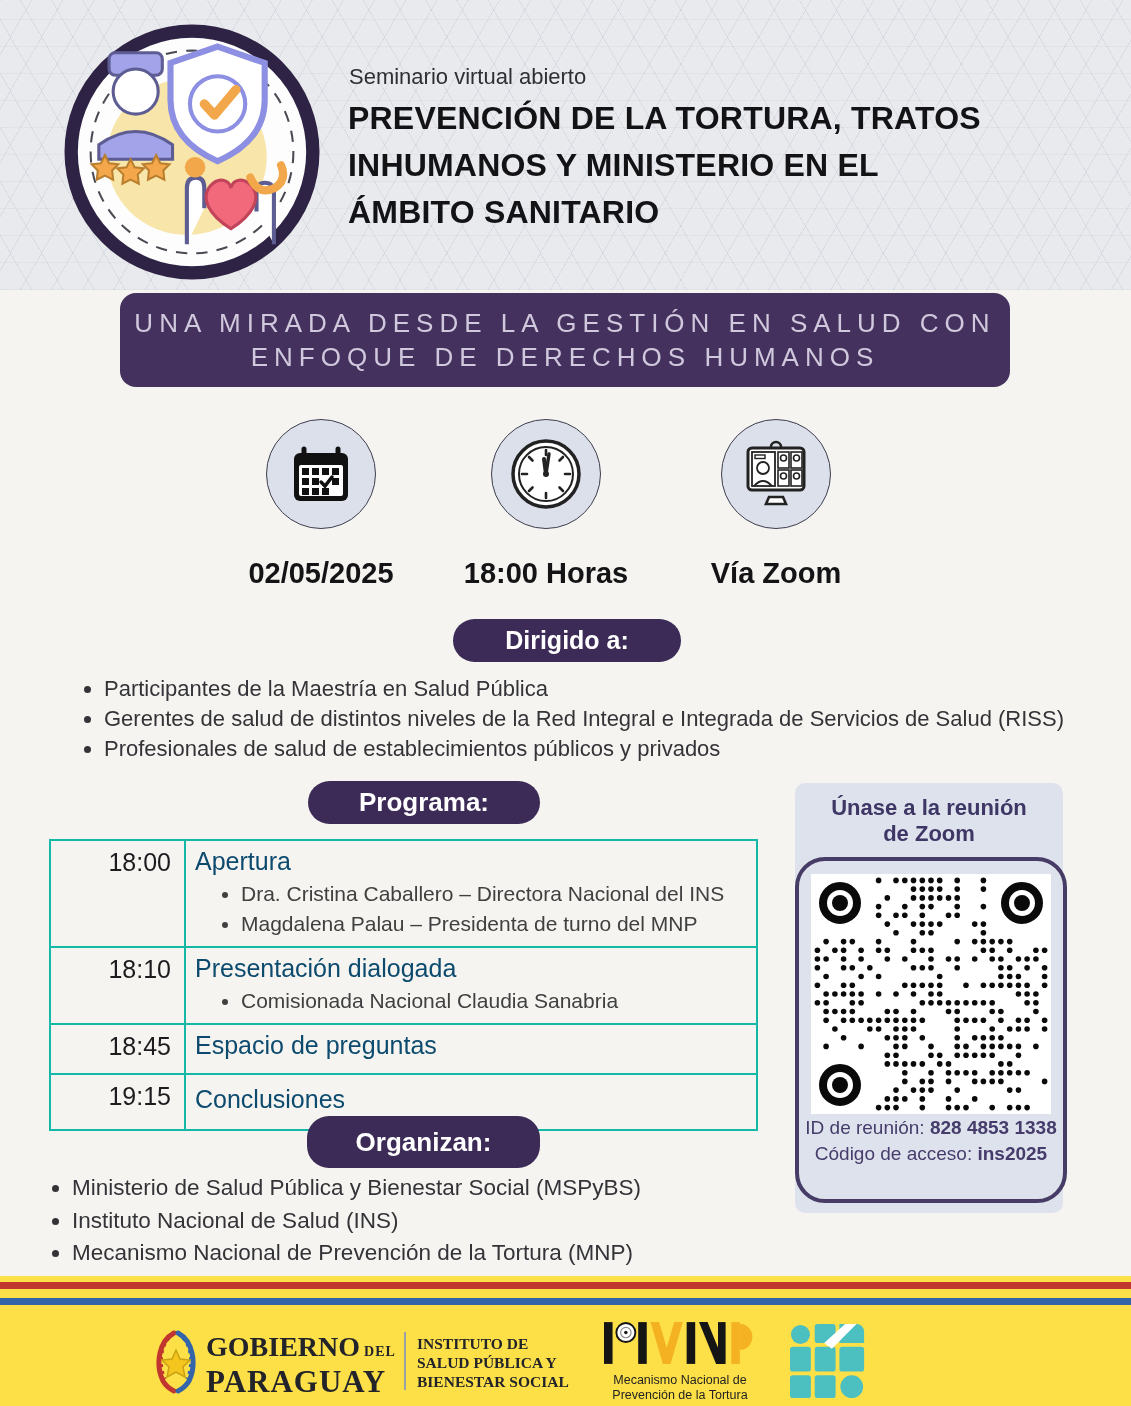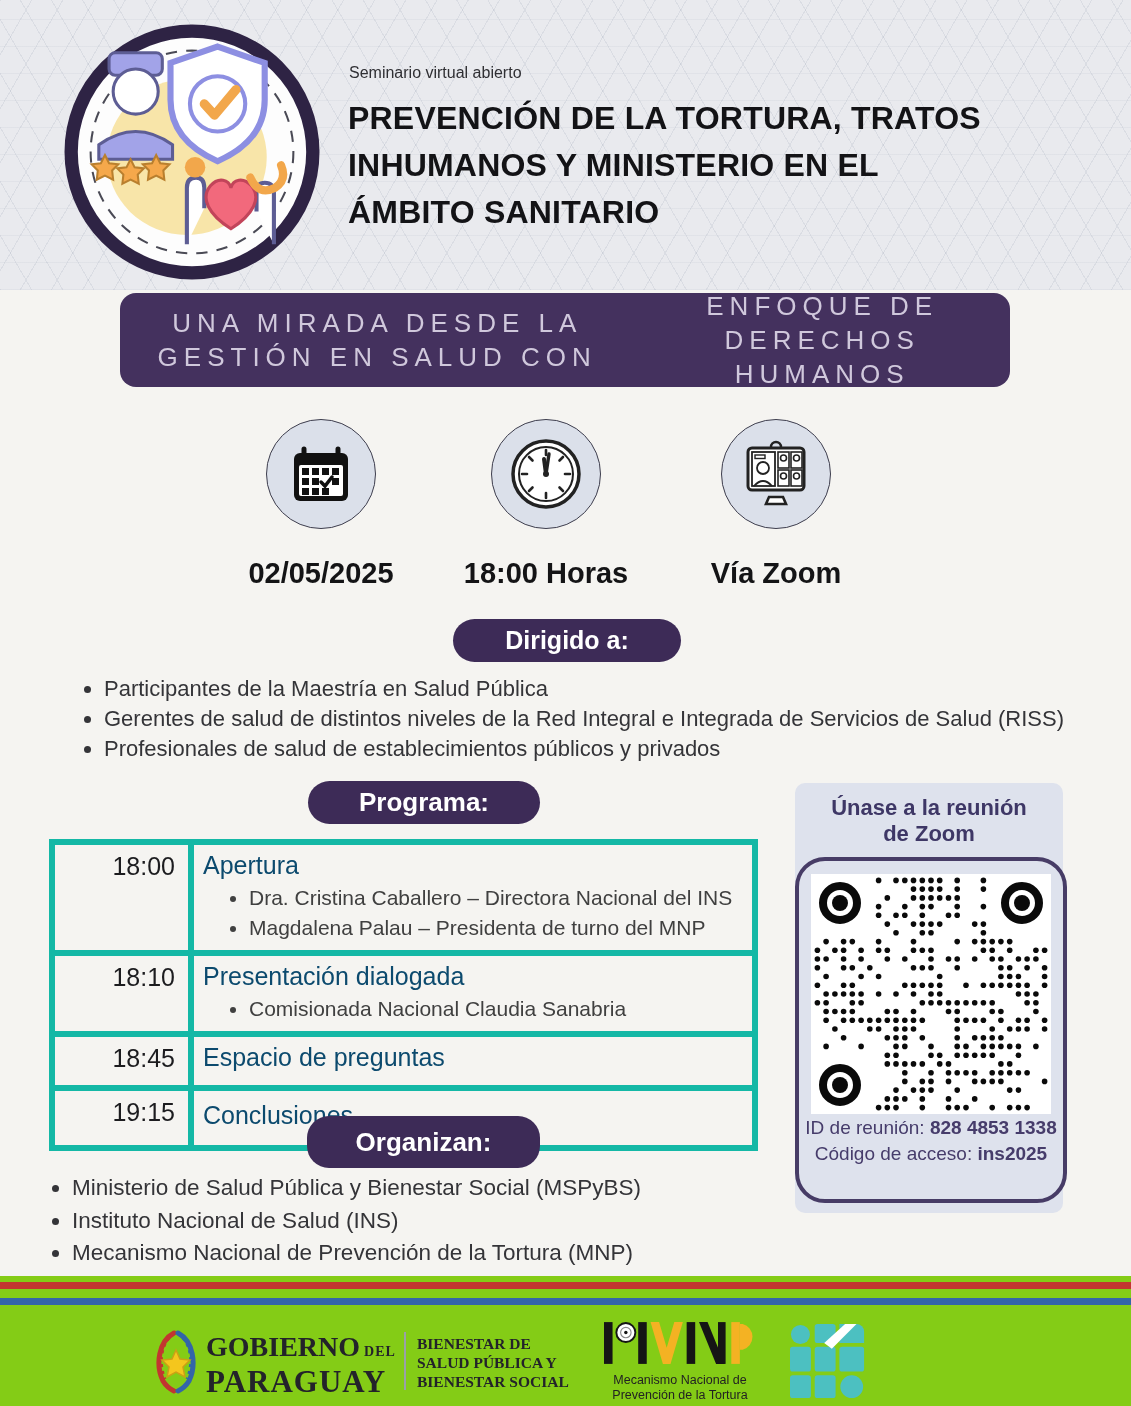--- a/index.html
+++ b/index.html
@@ -6,27 +6,27 @@
   #poster{position:relative;width:1131px;height:1406px;margin:0 auto;background:#f5f4f1;
           font-family:"Liberation Sans",sans-serif;overflow:hidden;}
 
   
   .hdr{position:absolute;left:0;top:0;width:1131px;height:290px;background-color:#e9eaee;
        background-image:
          repeating-linear-gradient(120deg, rgba(150,160,178,.18) 0 1px, transparent 1px 27px),
          repeating-linear-gradient(60deg,  rgba(150,160,178,.18) 0 1px, transparent 1px 27px),
          repeating-linear-gradient(0deg,   rgba(150,160,178,.10) 0 1px, transparent 1px 27px);}
   .illus{position:absolute;left:64px;top:24px;width:256px;height:256px;}
-  .kicker{position:absolute;left:349px;top:64px;font-size:16px;color:#2f2f33;}
+  .kicker{position:absolute;left:349px;top:64px;font-size:22px;color:#2f2f33;}
   .title{position:absolute;left:348px;top:95px;font-size:32px;font-weight:800;line-height:47px;
          color:#131316;letter-spacing:.2px;}
 
   
   .banner{position:absolute;left:120px;top:293px;width:890px;height:94px;background:#44315e;
-          border-radius:16px;display:flex;flex-direction:row;align-items:center;justify-content:center;
+          border-radius:16px;display:flex;flex-direction:column;align-items:center;justify-content:center;
           color:#d0c8dc;font-size:26px;letter-spacing:6px;line-height:34px;font-weight:400;text-align:center;}
 
   
   .ev{position:absolute;width:190px;text-align:center;}
   .ev-circle{width:108px;height:108px;border-radius:50%;background:#dbe0ea;border:1.6px solid #3d3d4d;
              margin:0 auto;display:flex;align-items:center;justify-content:center;}
   .ev-label{margin-top:28px;font-size:29px;font-weight:bold;color:#141416;}
 
   
   .pill{position:absolute;background:#3d2b57;border-radius:22px;color:#fff;font-weight:bold;
@@ -35,38 +35,38 @@
   .pill-programa{left:308px;top:781px;width:232px;height:43px;font-size:26px;}
   .pill-organizan{left:307px;top:1116px;width:233px;height:52px;font-size:26px;}
 
   
   ul.blist{position:absolute;margin:0;padding:0 0 0 20px;list-style:disc;color:#343438;}
   .list-dirigido{left:84px;top:674px;width:1000px;font-size:22px;line-height:30px;}
   .list-organizan{left:52px;top:1172px;width:760px;font-size:22.5px;line-height:32.5px;}
 
   
   .prog{position:absolute;left:49px;top:839px;width:709px;border-collapse:collapse;}
-  .prog td{border:6px solid #14b8a6;vertical-align:top;}
+  .prog td{border:2px solid #14b8a6;vertical-align:top;}
   .prog td.time{width:120px;text-align:right;padding:7px 13px 0 0;font-size:25px;color:#1c1c1f;}
   .prog td.cont{padding:4px 0 7px 9px;}
   .row-title{font-size:25px;color:#0c4a6e;padding-top:2px;}
   .prog ul{margin:3px 0 0 0;padding-left:46px;list-style:disc;font-size:21px;line-height:30px;color:#404040;}
 
   
   .zcard{position:absolute;left:795px;top:783px;width:268px;height:430px;background:#dee2ed;border-radius:10px;}
   .ztitle{margin-top:12px;text-align:center;font-size:22px;font-weight:bold;color:#3e3766;line-height:26px;}
   .qr-frame{margin:10px auto 0;width:264px;height:338px;border:4px solid #473c66;border-radius:30px;
             display:flex;flex-direction:column;align-items:center;}
   .qr-white{margin-top:13px;width:240px;height:240px;background:#fff;display:flex;align-items:center;justify-content:center;}
   .mline{margin-top:2px;font-size:19px;color:#463c6b;text-align:left;line-height:24px;}
   .mline b{font-weight:bold;}
   .mline:first-of-type{margin-top:9px;}
 
   
-  .footer{position:absolute;left:0;top:1276px;width:1131px;height:130px;background:#84cc16;}
+  .footer{position:absolute;left:0;top:1276px;width:1131px;height:130px;background:#fde047;}
   .stripe-red{position:absolute;left:0;top:6px;width:1131px;height:7px;background:#c23630;}
   .stripe-blue{position:absolute;left:0;top:22px;width:1131px;height:7px;background:#3465a8;}
   .gov-wreath{position:absolute;left:150px;top:52px;}
   .gov-name{position:absolute;left:206px;top:56px;font-family:"Liberation Serif",serif;font-weight:bold;color:#23232a;line-height:30px;}
   .gov-name .l1{font-size:28px;}
   .gov-name .del{font-size:14px;letter-spacing:1px;}
   .gov-name .l2{font-size:31px;letter-spacing:1px;}
   .gov-div{position:absolute;left:404px;top:56px;width:1.5px;height:58px;background:#9aa0a8;}
   .ministry{position:absolute;left:417px;top:58px;font-family:"Liberation Serif",serif;font-weight:bold;
             font-size:15.5px;line-height:19px;color:#23232a;}
@@ -567,21 +567,21 @@
       <path d="M28,5 C41,14 44,35 37,51" fill="none" stroke="#3465a8" stroke-width="3" stroke-dasharray="3 4"></path>
       <path d="M26,22 l4,9 10,1 -7,7 2,10 -9,-5 -9,5 2,-10 -7,-7 10,-1 z" fill="#f4c61d" stroke="#caa015" stroke-width="1.5"></path>
     </svg>
     <div class="gov-name">
       <div><span class="l1">GOBIERNO</span>
            <span class="del">DEL</span></div>
       <div class="l2">PARAGUAY</div>
     </div>
     <div class="gov-div"></div>
     <div class="ministry">
-      <div>BIENESTAR DE</div>
+      <div>INSTITUTO DE</div>
       <div>SALUD PÚBLICA Y</div>
       <div>BIENESTAR SOCIAL</div>
     </div>
 
     <div class="mnp">
       <svg width="152" height="42" viewBox="0 0 160 44">
         <rect x="0" y="0" width="9" height="44" fill="#151515"></rect>
         <circle cx="23" cy="11" r="10" fill="#fff" stroke="#151515" stroke-width="2"></circle>
         <circle cx="23" cy="11" r="5.5" fill="#fff" stroke="#8a8a8a" stroke-width="1.2"></circle>
         <circle cx="23" cy="11" r="1.8" fill="#151515"></circle>

